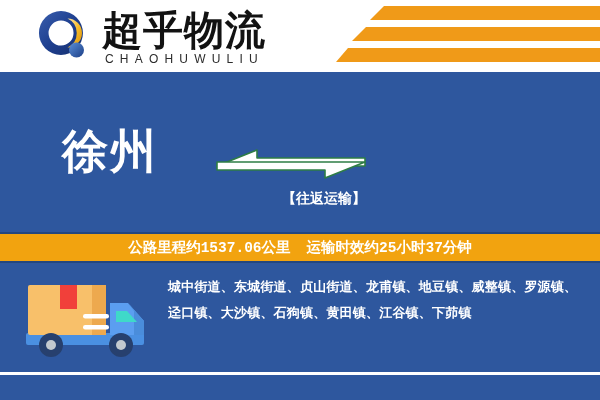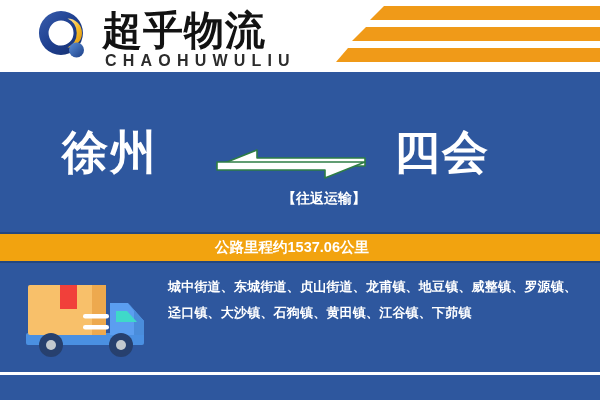--- a/index.html
+++ b/index.html
@@ -40,22 +40,22 @@
     font-weight: bold;
     color: #121212;
     letter-spacing: 1px;
     line-height: 44px;
     white-space: nowrap;
   }
   .brand-en {
     position: absolute;
     left: 99px; top: 52px;
     font-family: "Liberation Sans", sans-serif;
-    font-size: 16px;
-    font-weight: bold;
+    font-size: 12px;
+    font-weight: normal;
     color: #2b2b2b;
     letter-spacing: 6.2px;
     white-space: nowrap;
   }
   .stripes {
     position: absolute;
     left: 330px; top: 6px;
     width: 270px; height: 60px;
   }
 
@@ -73,21 +73,21 @@
     position: absolute;
     top: 126px;
     font-family: "DejaVu Sans", sans-serif;
     font-size: 46px;
     font-weight: bold;
     color: #ffffff;
     letter-spacing: 2px;
     line-height: 52px;
     white-space: nowrap;
   }
-  .city-origin { left: 62px; }
+  .city-origin { left: 62px; font-family: Liberation Serif, serif; }
   .city-dest   { left: 394px; }
 
   .note-top {
     position: absolute;
     left: 244px; top: 120px;
     width: 116px;
     text-align: center;
     font-family: "DejaVu Sans", sans-serif;
     font-size: 13px;
     font-weight: bold;
@@ -119,21 +119,21 @@
     height: 31px;
     background: #f2a30f;
     border-top: 2px solid #24477f;
     border-bottom: 2px solid #24477f;
     box-sizing: border-box;
     display: flex;
     align-items: center;
     justify-content: center;
   }
   .info-text {
-    font-family: Liberation Sans, sans-serif;
+    font-family: Liberation Mono, monospace;
     font-size: 14.5px;
     font-weight: bold;
     color: #ffffff;
     white-space: nowrap;
   }
   .info-gap { display: inline-block; width: 16px; }
 
   
   .truck {
     position: absolute;
@@ -199,35 +199,35 @@
         <polygon points="48,0 270,0 270,14 34,14" fill="#f09a18"></polygon>
         <polygon points="30,21 270,21 270,35 16,35" fill="#f09a18"></polygon>
         <polygon points="12,42 270,42 270,56 0,56" fill="#f09a18"></polygon>
       </svg>
     </div>
   </div>
 
   <div class="panel"></div>
 
   <div class="city city-origin">徐州</div>
-  <div class="city city-dest">四会</div>
 
 
   <div class="arrow-wrap">
     <svg width="152" height="38" viewBox="0 0 152 38">
       <polygon points="2,21 42,5 42,13 108,13 108,13 150,13 150,21 2,21" fill="#ffffff" stroke="#2e7d46" stroke-width="1.6" stroke-linejoin="round"></polygon>
       <polygon points="150,17 110,33 110,25 2,25 2,17 150,17" fill="#ffffff" stroke="#2e7d46" stroke-width="1.6" stroke-linejoin="round"></polygon>
     </svg>
   </div>
 
   <div class="note-bottom">【往返运输】</div>
 
   <div class="info-bar">
     <span class="info-text">公路里程约1537.06公里</span>
     <span class="info-gap"></span>
+    <span class="info-text">运输时效约25小时37分钟</span>
   </div>
 
   <div class="truck">
     <svg width="124" height="82" viewBox="0 0 124 82">
 
       <rect x="0" y="52" width="118" height="12" rx="2" fill="#4a90e2"></rect>
 
       <rect x="2" y="4" width="78" height="50" rx="2" fill="#f8c06a"></rect>
       <rect x="66" y="4" width="14" height="50" fill="#eda94e"></rect>
 

